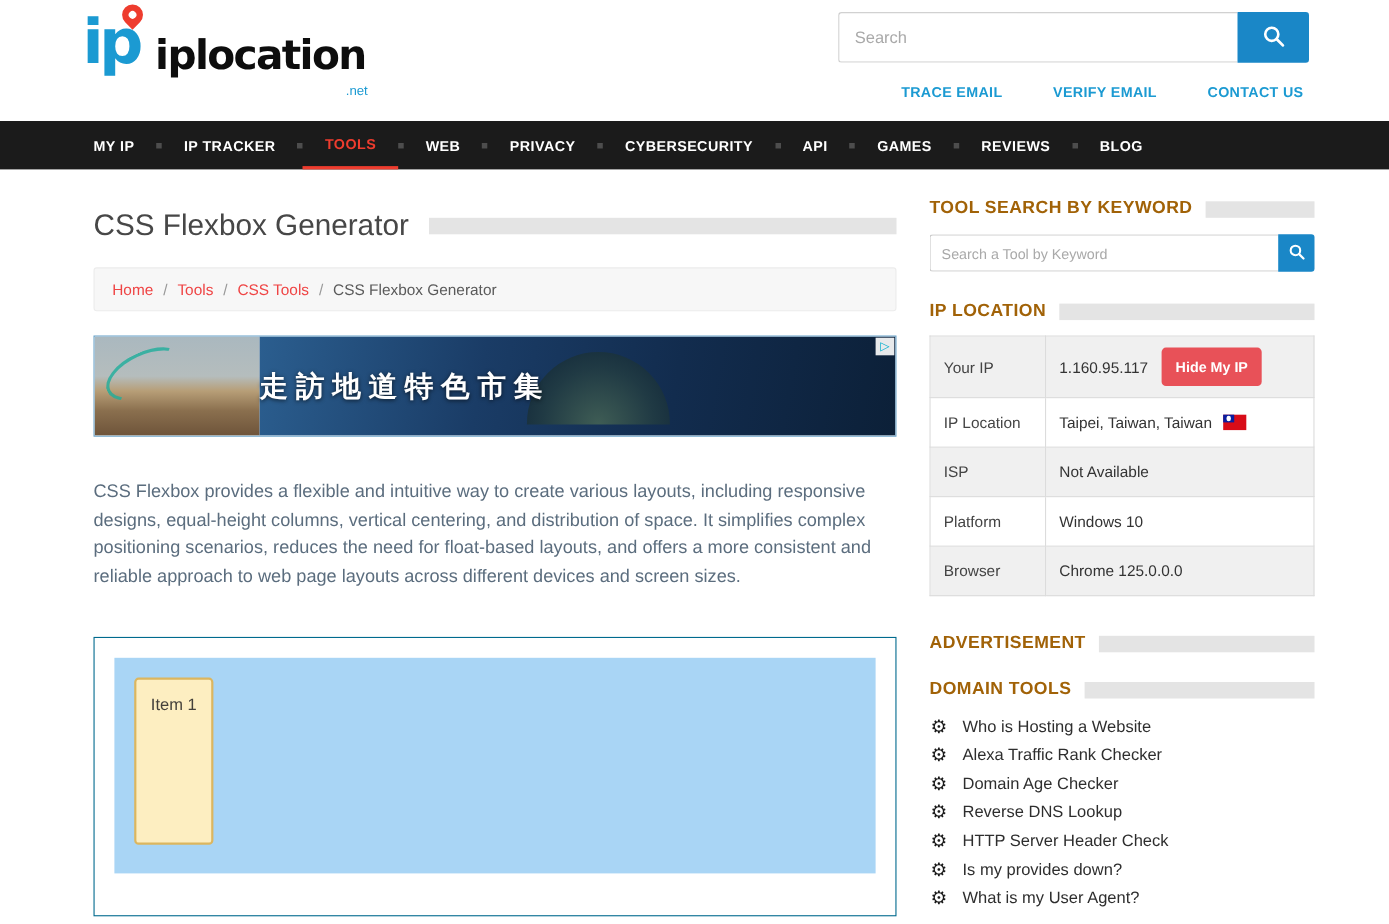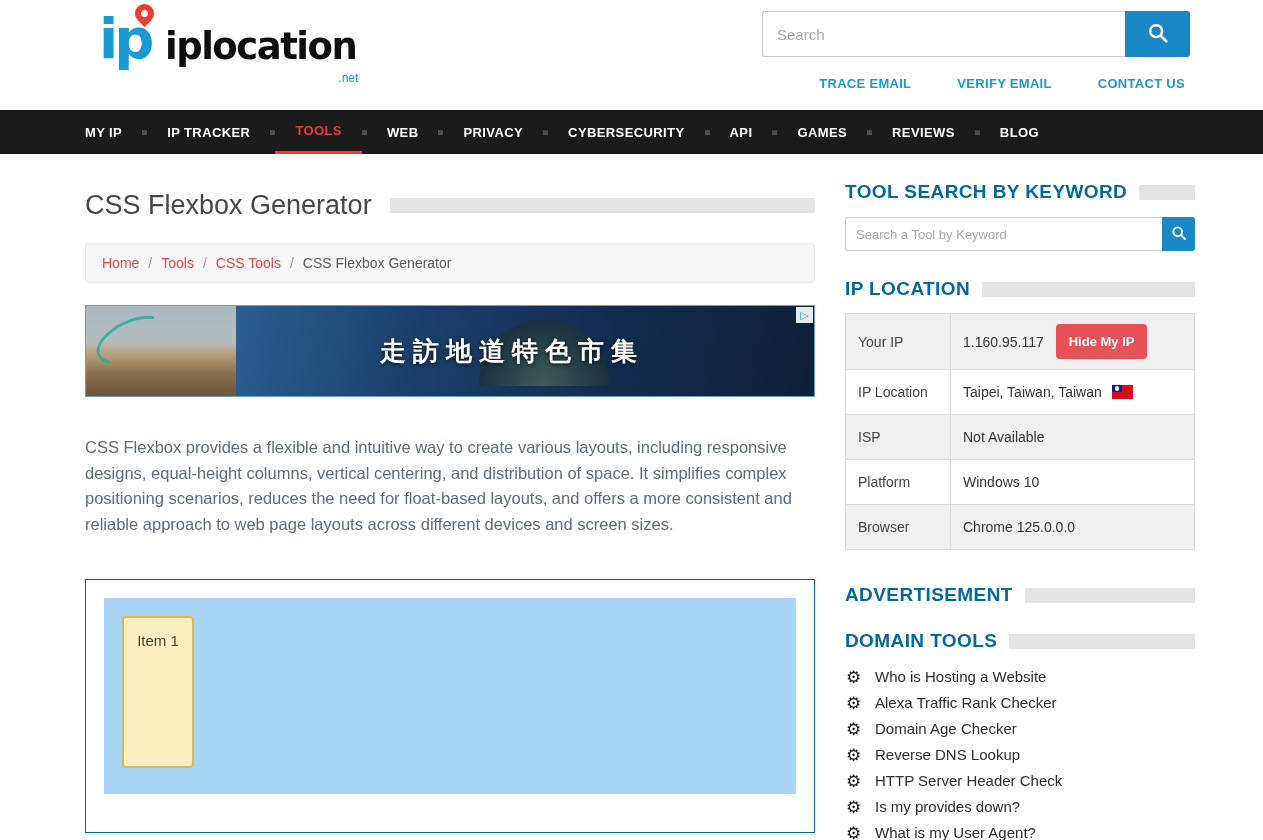--- a/index.html
+++ b/index.html
@@ -7,21 +7,21 @@
   body {
     width:1263px; height:840px; overflow:hidden;
     background:#fff;
     font-family:"Liberation Sans", sans-serif;
     position:relative;
   }
 
   
   .header { position:relative; height:110px; background:#fff; }
 
-  .logo { position:absolute; left:99px; top:6px; display:flex; align-items:center; cursor:pointer; }
+  .logo { position:absolute; left:75px; top:6px; display:flex; align-items:flex-end; cursor:pointer; }
   .logo-mark { position:relative; width:64px; height:66px; }
   .ip-text {
     font-size:56px; font-weight:bold; color:var(--accent-blue,#1b9ad2);
     letter-spacing:-4px; line-height:66px; font-family:"DejaVu Sans", sans-serif;
   }
   .logo-pin {
     position:absolute; top:-2px; left:36px; width:19px; height:19px;
     background:var(--nav-active-red,#ee3c2e); border-radius:50% 50% 50% 0;
     transform:rotate(-45deg);
   }
@@ -89,21 +89,21 @@
     width:150px; flex:none;
     background:linear-gradient(180deg,#aab8bf 0%,#b5bdbd 40%,#b79e77 55%,#8a6f4e 75%,#6e543a 100%);
     position:relative;
   }
   .ad-left::after {
     content:""; position:absolute; left:8px; top:14px; width:70px; height:34px;
     border:3px solid #1fae9b; border-radius:50%; border-right-color:transparent; border-bottom-color:transparent;
     transform:rotate(-25deg); opacity:.8;
   }
   .ad-right {
-    flex:1; position:relative; display:flex; align-items:center; justify-content:center;
+    flex:1; position:relative; display:flex; align-items:center; justify-content:flex-start;
     padding-right:26px;
     background:linear-gradient(100deg,#2b5e8f 0%,#1a3c66 35%,#122c4e 65%,#0c2038 100%);
   }
   .ad-dome {
     position:absolute; left:42%; top:14px; width:130px; height:66px;
     background:radial-gradient(ellipse at 50% 100%, #3f5d55 0%, #203a44 55%, #0e2336 100%);
     border-radius:70px 70px 0 0;
   }
   .ad-text {
     position:relative; color:#fff; font-size:26px; letter-spacing:7px;
@@ -134,21 +134,21 @@
     border:2px solid var(--flex-item-border,#dcb65f);
     border-radius:4px; text-align:center; padding-top:14px;
     font-size:15px; color:#44403a;
   }
 
   
   .sidebar { position:absolute; left:845px; top:154px; width:350px; }
 
   .side-heading-row { display:flex; align-items:center; margin-top:27px; }
   .side-heading {
-    font-size:19px; font-weight:bold; color:#0369a1; letter-spacing:.4px; white-space:nowrap;
+    font-size:16px; font-weight:bold; color:#a16207; letter-spacing:.4px; white-space:nowrap;
   }
   .side-bar-fill { flex:1; height:15px; background:#e4e4e4; margin-left:12px; min-width:20px; }
 
   .tool-search { display:flex; margin-top:14px; }
   .tool-search input {
     flex:1; height:34px; border:1px solid #ccc; border-right:none; padding:0 10px;
     font-size:13px; color:#333; outline:none; border-radius:3px 0 0 3px;
     font-family:"Liberation Sans", sans-serif;
   }
   .tool-search input::placeholder { color:#a9a9a9; }

